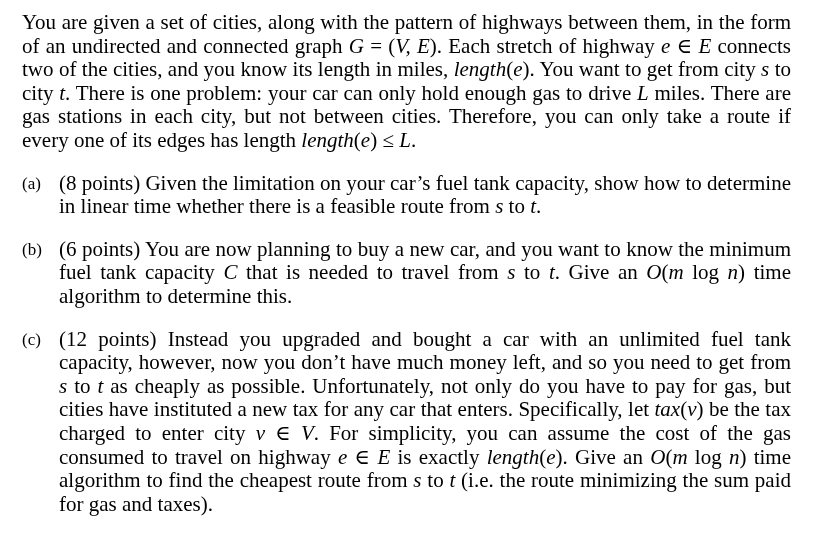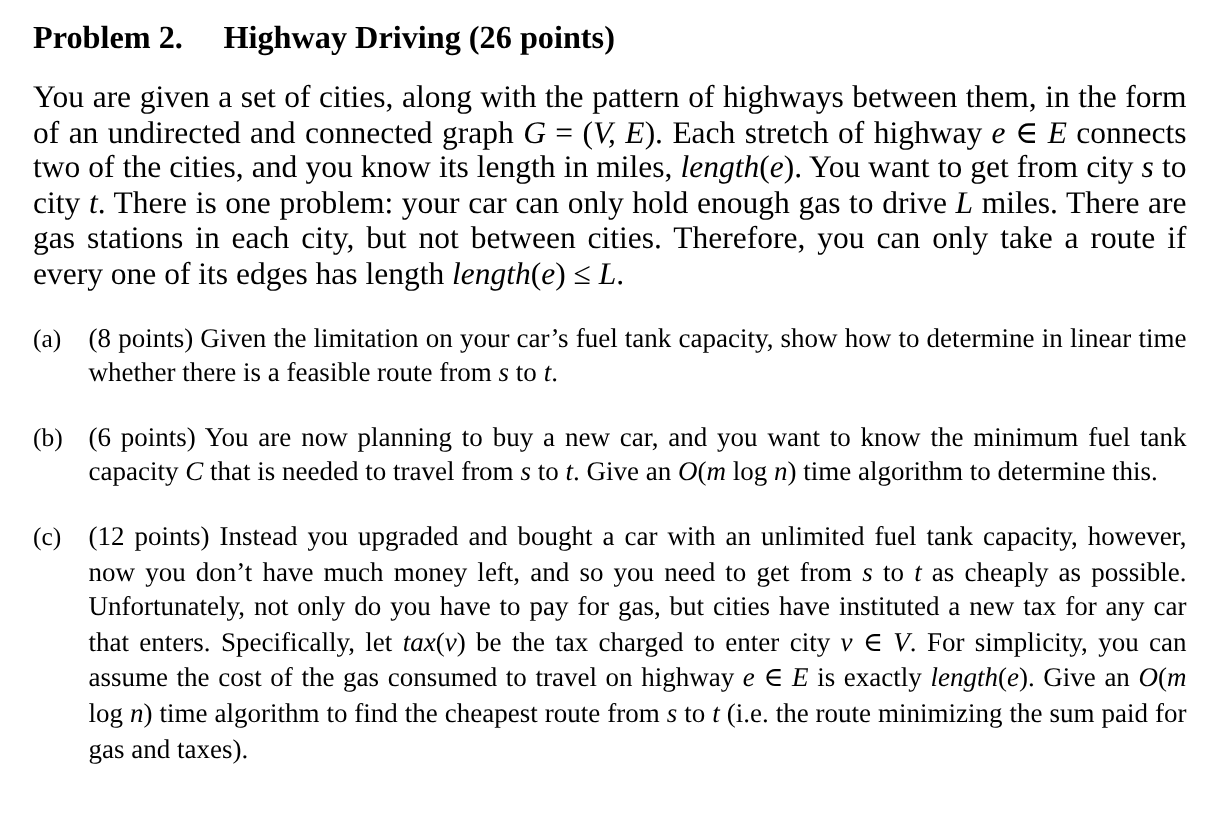--- a/index.html
+++ b/index.html
@@ -39,36 +39,33 @@
     margin-top: 19px;
   }
   .part-label {
     width: 37px;
     flex: 0 0 37px;
     font-size: 17px;
     line-height: 23.6px;
   }
   .part-body {
     flex: 1 1 auto;
-    font-size: 18px;
+    font-size: 21px;
     line-height: 23.6px;
     text-align: justify;
   }
   .it {
     font-style: italic;
   }
 </style>
 </head>
 <body>
 
 <div class="page">
 
-  <div class="title-line">
-    <span class="title-label">Problem 2.</span><span>Highway Driving (26 points)</span>
-  </div>
 
   <p class="para"><span>You are given a set of cities, along with the pattern of highways between them, in the form of an undirected and connected graph </span><span class="it">G</span><span> = (</span><span class="it">V, E</span><span>). Each stretch of highway </span><span class="it">e</span><span> ∈ </span><span class="it">E</span><span> connects two of the cities, and you know its length in miles, </span><span class="it">length</span><span>(</span><span class="it">e</span><span>). You want to get from city </span><span class="it">s</span><span> to city </span><span class="it">t</span><span>. There is one problem: your car can only hold enough gas to drive </span><span class="it">L</span><span> miles. There are gas stations in each city, but not between cities. Therefore, you can only take a route if every one of its edges has length </span><span class="it">length</span><span>(</span><span class="it">e</span><span>) ≤ </span><span class="it">L</span><span>.</span></p>
 
   <div class="part">
     <div class="part-label">(a)</div>
     <div class="part-body"><span>(8 points) Given the limitation on your car’s fuel tank capacity, show how to determine in linear time whether there is a feasible route from </span><span class="it">s</span><span> to </span><span class="it">t</span><span>.</span></div>
   </div>
 
   <div class="part">
     <div class="part-label">(b)</div>

